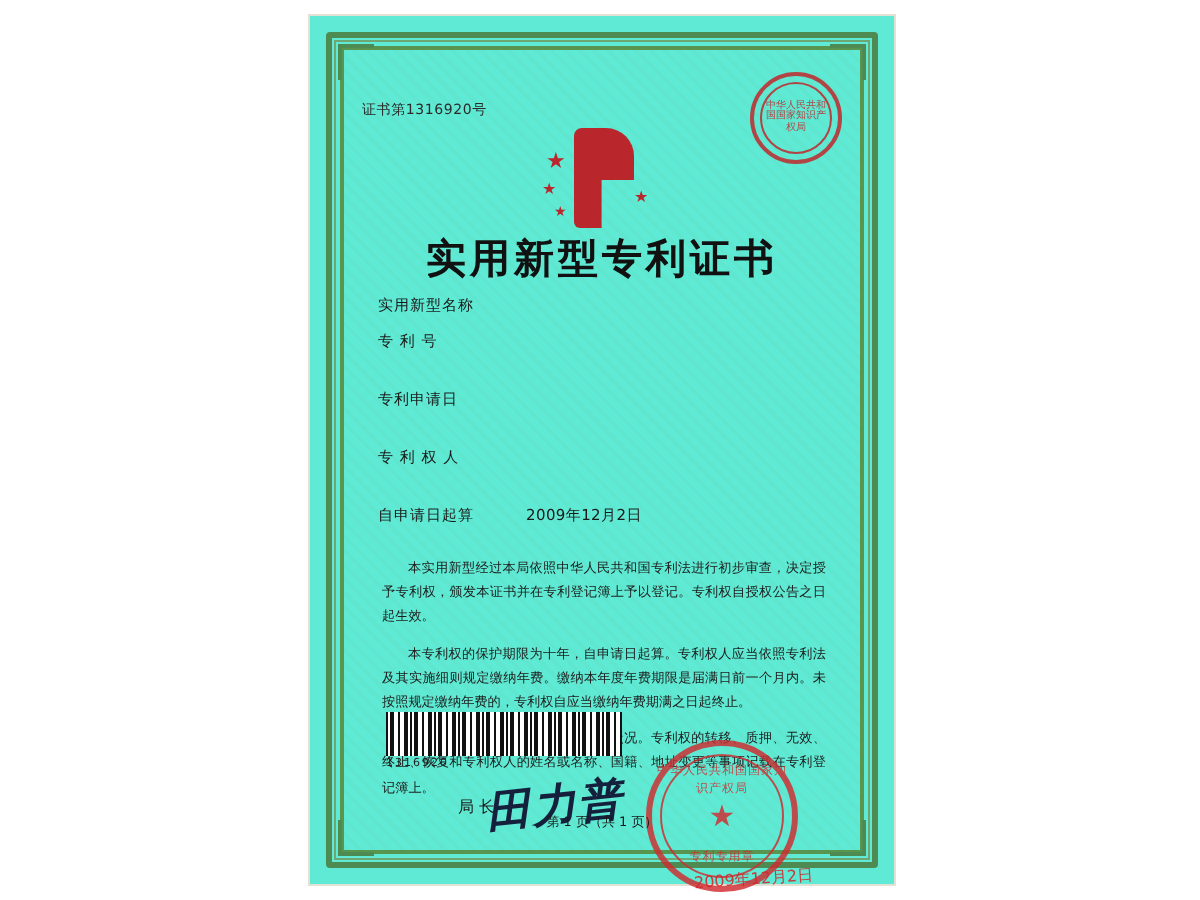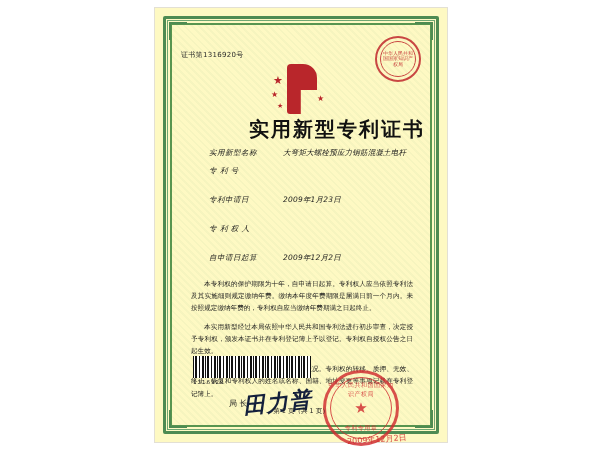--- a/index.html
+++ b/index.html
@@ -19,21 +19,21 @@
     height: 450px;
     background: #ffffff;
   }
   
   .cert {
     position: absolute;
     left: 155px;
     top: 8px;
     width: 292px;
     height: 434px;
-    background: #fef9c3;
+    background: #5eead4;
     box-shadow: 0 0 0 1px #e3e0d4;
   }
   
   .border-outer {
     position: absolute;
     left: 8px;
     top: 8px;
     right: 8px;
     bottom: 8px;
     border: 3px solid #4e8b52;
@@ -148,35 +148,34 @@
   .logo-star.s1 { left: 2px; top: 12px; font-size: 11px; }
   .logo-star.s2 { left: 0px; top: 26px; font-size: 8px; }
   .logo-star.s3 { left: 6px; top: 38px; font-size: 7px; }
   .logo-star.s4 { left: 46px; top: 30px; font-size: 8px; }
 
   .title {
     position: absolute;
     left: 0;
     right: 0;
     top: 86px;
-    text-align: right;
+    text-align: center;
     font-family: "DejaVu Serif", "Liberation Serif", serif;
     font-weight: bold;
     font-size: 20px;
     letter-spacing: 2px;
     color: #111111;
   }
 
   
   .fields {
     position: absolute;
-    left: 32px;
+    left: 12px;
     right: 12px;
     top: 118px;
-    font-style: italic;
   }
   .frow {
     display: flex;
     align-items: baseline;
     font-size: 7.5px;
     color: #1a1a1a;
     margin-bottom: 9px;
     line-height: 1.2;
     white-space: nowrap;
   }
@@ -334,41 +333,39 @@
         <div class="logo-star s2">★</div>
         <div class="logo-star s3">★</div>
         <div class="logo-star s4">★</div>
       </div>
 
       <div class="title">实用新型专利证书</div>
 
       <div class="fields">
         <div class="frow">
           <div class="flabel">实用新型名称</div>
-          <div class="fvalue">大弯矩大螺栓预应力钢筋混凝土电杆</div>
         </div>
         <div class="frow">
           <div class="flabel">专 利 号</div>
         </div>
         <div class="frow gap">
           <div class="flabel">专利申请日</div>
-          <div class="fvalue">2009年1月23日</div>
         </div>
         <div class="frow gap">
           <div class="flabel">专 利 权 人</div>
         </div>
         <div class="frow gap">
           <div class="flabel">自申请日起算</div>
           <div class="fvalue">2009年12月2日</div>
         </div>
       </div>
 
       <div class="body-text">
+        <p>本实用新型经过本局依照中华人民共和国专利法进行初步审查，决定授予专利权，颁发本证书并在专利登记簿上予以登记。专利权自授权公告之日起生效。</p>
         <p>本专利权的保护期限为十年，自申请日起算。专利权人应当依照专利法及其实施细则规定缴纳年费。缴纳本年度年费期限是届满日前一个月内。未按照规定缴纳年费的，专利权自应当缴纳年费期满之日起终止。</p>
-        <p>本实用新型经过本局依照中华人民共和国专利法进行初步审查，决定授予专利权，颁发本证书并在专利登记簿上予以登记。专利权自授权公告之日起生效。</p>
         <p>专利证书记载专利权登记时的法律状况。专利权的转移、质押、无效、终止、恢复和专利权人的姓名或名称、国籍、地址变更等事项记载在专利登记簿上。</p>
       </div>
 
       <div class="barcode"></div>
       <div class="barcode-num">1316920</div>
 
       <div class="sig-label">局 长</div>
       <div class="sig-hand">田力普</div>
 
       <div class="big-seal">

